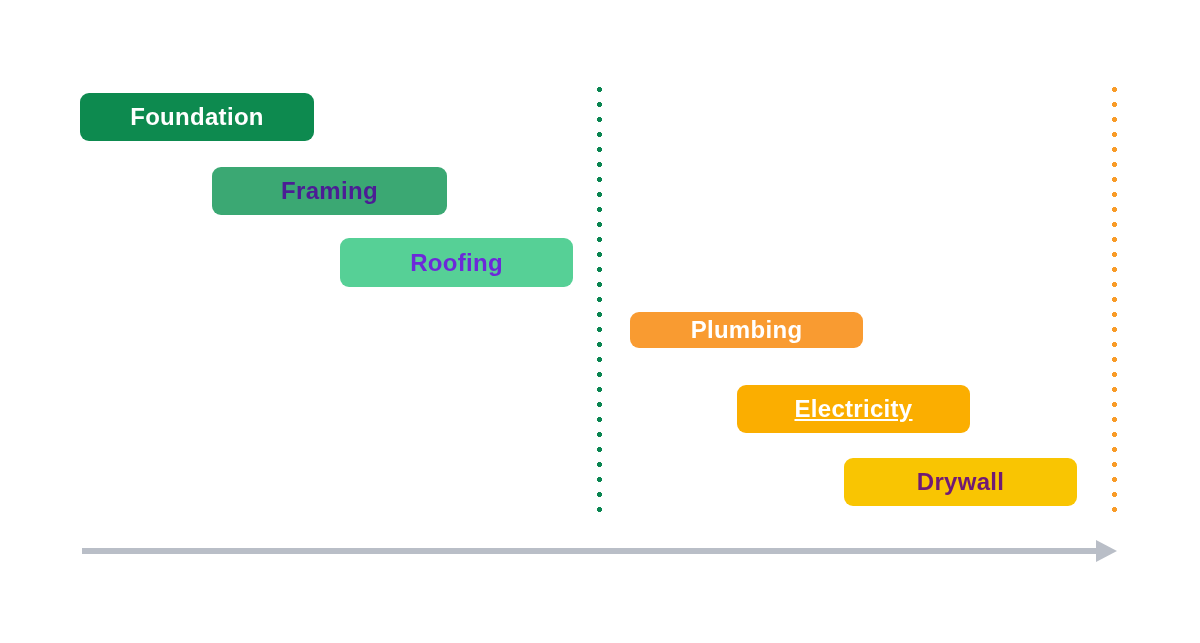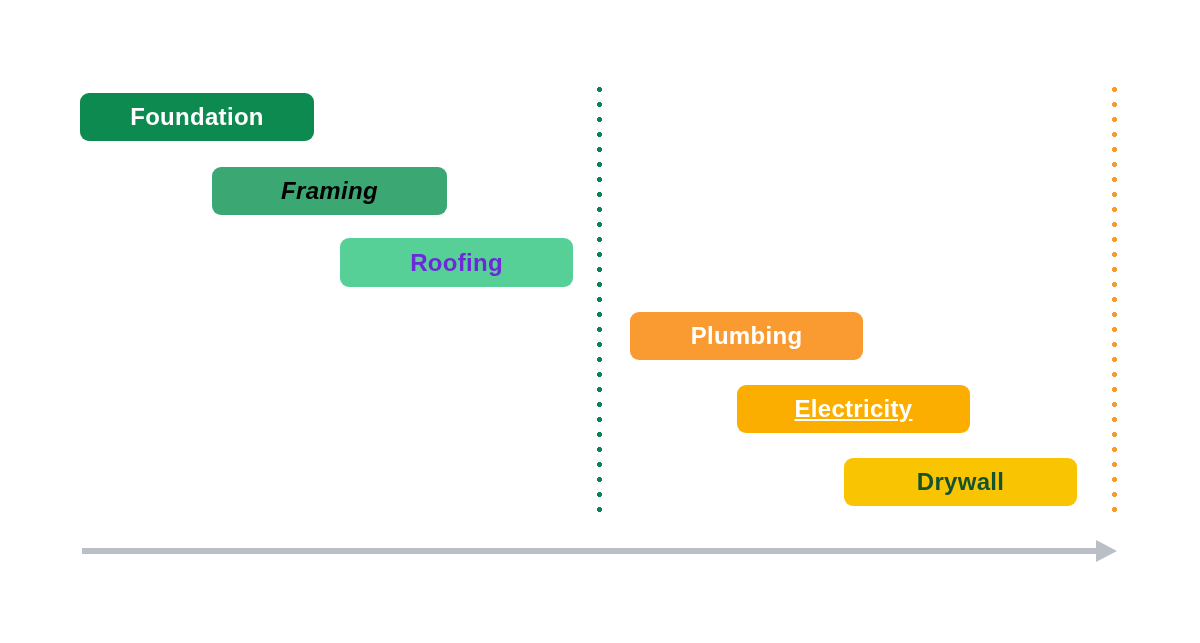--- a/index.html
+++ b/index.html
@@ -51,33 +51,33 @@
 </style>
 </head>
 <body>
 
 <div id="canvas">
   <div id="bars-layer">
       <div class="gantt-bar" style="left: 80px; top: 93px; width: 234px; height: 48px; background: rgb(13, 138, 79);">
         <span class="bar-label" style="color: rgb(255, 255, 255);">Foundation</span>
       </div>
       <div class="gantt-bar" style="left: 212px; top: 167px; width: 235px; height: 48px; background: rgb(59, 168, 115);">
-        <span class="bar-label" style="color: #000000; font-style: italic;">Framing</span>
+        <span class="bar-label" style="color: #4c1d95;">Framing</span>
       </div>
       <div class="gantt-bar" style="left: 340px; top: 238px; width: 233px; height: 49px; background: rgb(86, 208, 150);">
         <span class="bar-label" style="color: #6d28d9;">Roofing</span>
       </div>
-      <div class="gantt-bar" style="left: 630px; top: 312px; width: 233px; height: 48px; background: rgb(249, 155, 49); justify-content: center;">
+      <div class="gantt-bar" style="left: 630px; top: 312px; width: 233px; height: 36px; background: rgb(249, 155, 49); justify-content: center;">
         <span class="bar-label" style="color: rgb(255, 255, 255);">Plumbing</span>
       </div>
       <div class="gantt-bar" style="left: 737px; top: 385px; width: 233px; height: 48px; background: rgb(251, 174, 0);">
         <span class="bar-label" style="color: rgb(255, 255, 255); text-decoration: underline;">Electricity</span>
       </div>
       <div class="gantt-bar" style="left: 844px; top: 458px; width: 233px; height: 48px; background: rgb(249, 197, 2);">
-        <span class="bar-label" style="color: #14532d;">Drywall</span>
+        <span class="bar-label" style="color: #701a75;">Drywall</span>
       </div>
     </div>
   <div id="milestones-layer">
       <div class="milestone-line" style="left: 596.5px; top: 87px; height: 429px; background-image: radial-gradient(2.5px at 2.5px 2.5px, rgb(10, 133, 81) 98%, transparent 100%); background-size: 5px 15px;"></div>
       <div class="milestone-line" style="left: 1111.5px; top: 87px; height: 429px; background-image: radial-gradient(2.5px at 2.5px 2.5px, rgb(248, 155, 40) 98%, transparent 100%); background-size: 5px 15px;"></div>
     </div>
   <div id="axis-line" class="axis-line" style="left: 82px; top: 548px; width: 1014px; height: 6px; background: rgb(185, 190, 199);"></div>
   <div id="axis-arrowhead" class="axis-arrowhead" style="left: 1096px; top: 540px; border-top-width: 11px; border-bottom-width: 11px; border-left: 21px solid rgb(185, 190, 199);"></div>
 </div>
 

